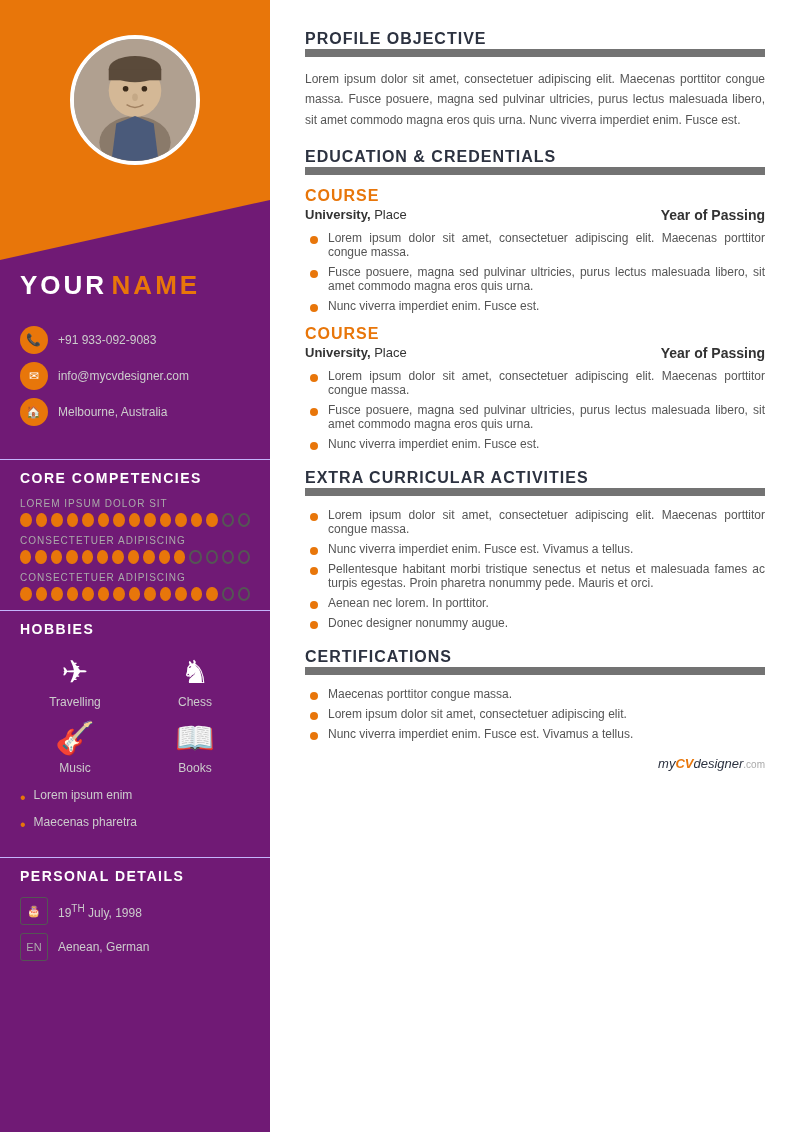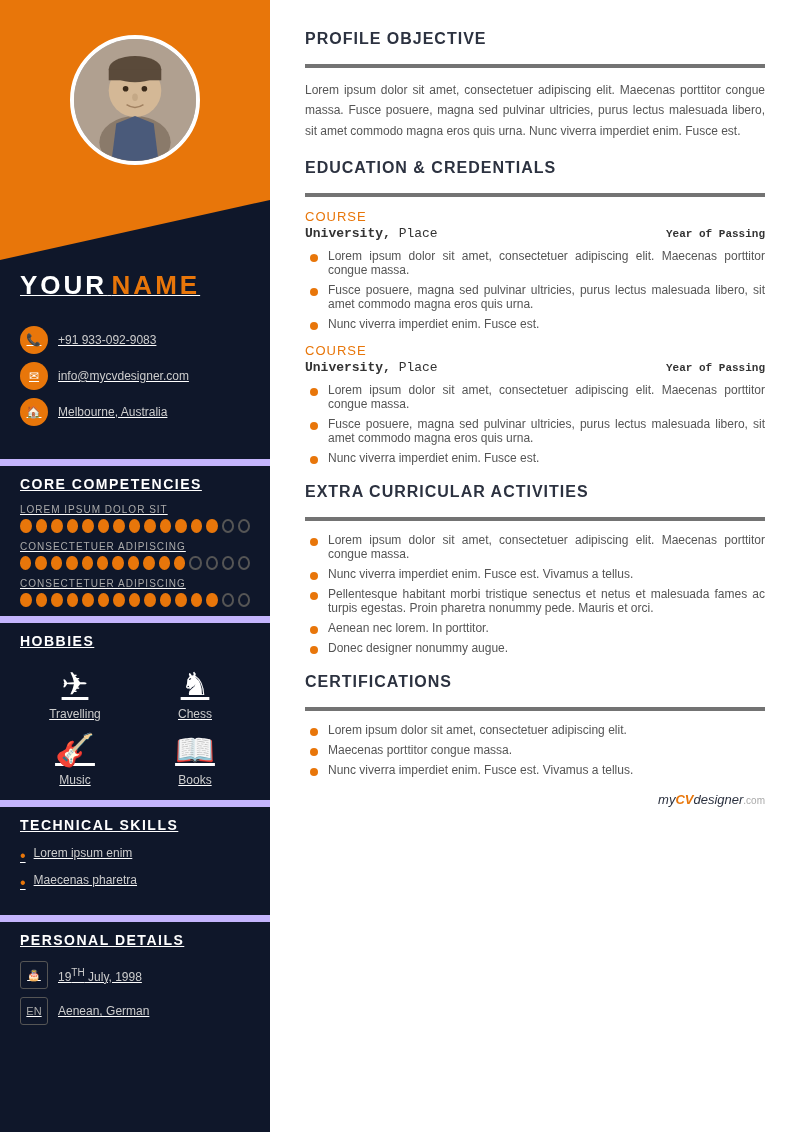--- a/index.html
+++ b/index.html
@@ -14,25 +14,24 @@
     .resume {
       width: 800px;
       min-height: 1132px;
       background: #fff;
       display: flex;
     }
     
     .sidebar {
       width: 270px;
       min-width: 270px;
-      background: #0f172a;
+      background: #701a75;
       color: #fff;
       position: relative;
       overflow: hidden;
-      text-decoration: underline;
     }
     .sidebar-top {
       background: #e8760a;
       height: 200px;
       position: relative;
       display: flex;
       justify-content: center;
       align-items: center;
     }
     .sidebar-top::after {
@@ -99,21 +98,21 @@
       font-size: 12px;
       color: #fff;
     }
     .sidebar-section-title {
       font-size: 14px;
       font-weight: 700;
       color: #fff;
       letter-spacing: 1.5px;
       text-transform: uppercase;
       padding: 10px 20px 8px 20px;
-      border-top: 7px solid #c4b5fd;
+      border-top: 1px solid #c4b5fd;
       margin-top: 5px;
     }
     .competency-item {
       padding: 4px 20px;
     }
     .competency-label {
       font-size: 10px;
       color: #aaa;
       letter-spacing: 1px;
       text-transform: uppercase;
@@ -195,58 +194,57 @@
       flex: 1;
       padding: 30px 35px;
       background: #fff;
     }
     .section-heading {
       font-size: 16px;
       font-weight: 700;
       letter-spacing: 1px;
       text-transform: uppercase;
       color: #2c3240;
-      border-bottom: 4px solid #737373;
-      padding-bottom: 16px;
+      border-bottom: 8px solid #737373;
+      padding-bottom: 1px;
       margin-bottom: 12px;
       margin-top: 18px;
     }
     .section-heading:first-child {
       margin-top: 0;
     }
     .profile-text {
       font-size: 12px;
       color: #555;
       line-height: 1.7;
       text-align: justify;
     }
     .course-label {
-      font-size: 13px;
-      font-weight: 400;
+      font-size: 16px;
+      font-weight: 700;
       color: #e8760a;
       text-transform: uppercase;
       letter-spacing: 1px;
       margin-bottom: 2px;
     }
     .edu-row {
       display: flex;
       justify-content: space-between;
-      align-items: center;
+      align-items: flex-start;
       margin-bottom: 8px;
-      font-family: Liberation Mono, monospace;
     }
     .edu-university {
       font-size: 13px;
       color: #333;
     }
     .edu-university strong {
       font-weight: 700;
     }
     .edu-year {
-      font-size: 11px;
+      font-size: 14px;
       font-weight: 700;
       color: #333;
       white-space: nowrap;
     }
     .edu-bullets {
       margin-left: 5px;
       margin-bottom: 12px;
     }
     .edu-bullet-item {
       display: flex;
@@ -401,21 +399,20 @@
         <div class="hobby-item">
           <div class="hobby-icon">🎸</div>
           <div>Music</div>
         </div>
         <div class="hobby-item">
           <div class="hobby-icon">📖</div>
           <div>Books</div>
         </div>
       </div>
 
-    <div class="sidebar-section-title">TECHNICAL SKILLS</div>
     <div class="tech-skills" id="tech-skills-list">
         <div class="tech-skill-item">
           <span class="bullet-orange">•</span>
           <span>Lorem ipsum enim</span>
         </div>
         <div class="tech-skill-item">
           <span class="bullet-orange">•</span>
           <span>Maecenas pharetra</span>
         </div>
       </div>
@@ -503,25 +500,25 @@
             <span>Donec designer nonummy augue.</span>
           </div>
         </div>
       </div>
 
     <div class="section-heading">CERTIFICATIONS</div>
     <div id="cert-container">
         <div class="edu-bullets">
           <div class="edu-bullet-item">
             <div class="edu-bullet-dot"></div>
+            <span>Maecenas porttitor congue massa.</span>
+          </div>
+          <div class="edu-bullet-item">
+            <div class="edu-bullet-dot"></div>
             <span>Lorem ipsum dolor sit amet, consectetuer adipiscing elit.</span>
-          </div>
-          <div class="edu-bullet-item">
-            <div class="edu-bullet-dot"></div>
-            <span>Maecenas porttitor congue massa.</span>
           </div>
           <div class="edu-bullet-item">
             <div class="edu-bullet-dot"></div>
             <span>Nunc viverra imperdiet enim. Fusce est. Vivamus a tellus.</span>
           </div>
         </div>
       </div>
 
     <div class="watermark"><span style="font-style:italic;color:#2c3240;">my</span><span style="font-style:italic;font-weight:700;color:#e8760a;">CV</span><span style="font-style:italic;color:#2c3240;">designer</span><span style="font-size:10px;color:#aaa;">.com</span></div>
   </div>

